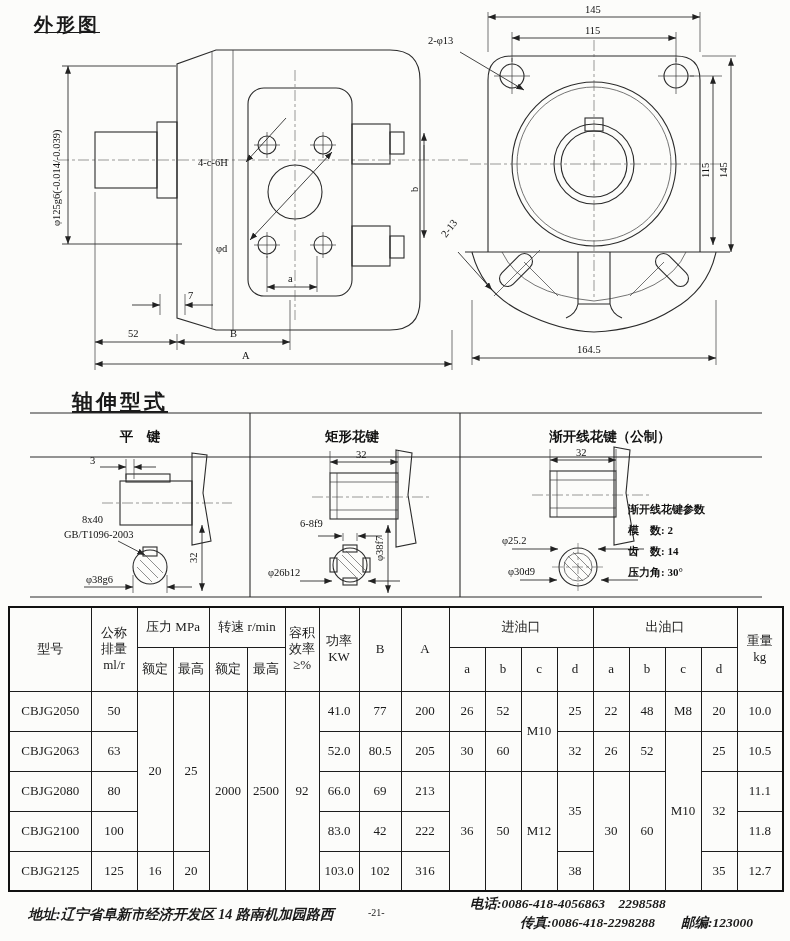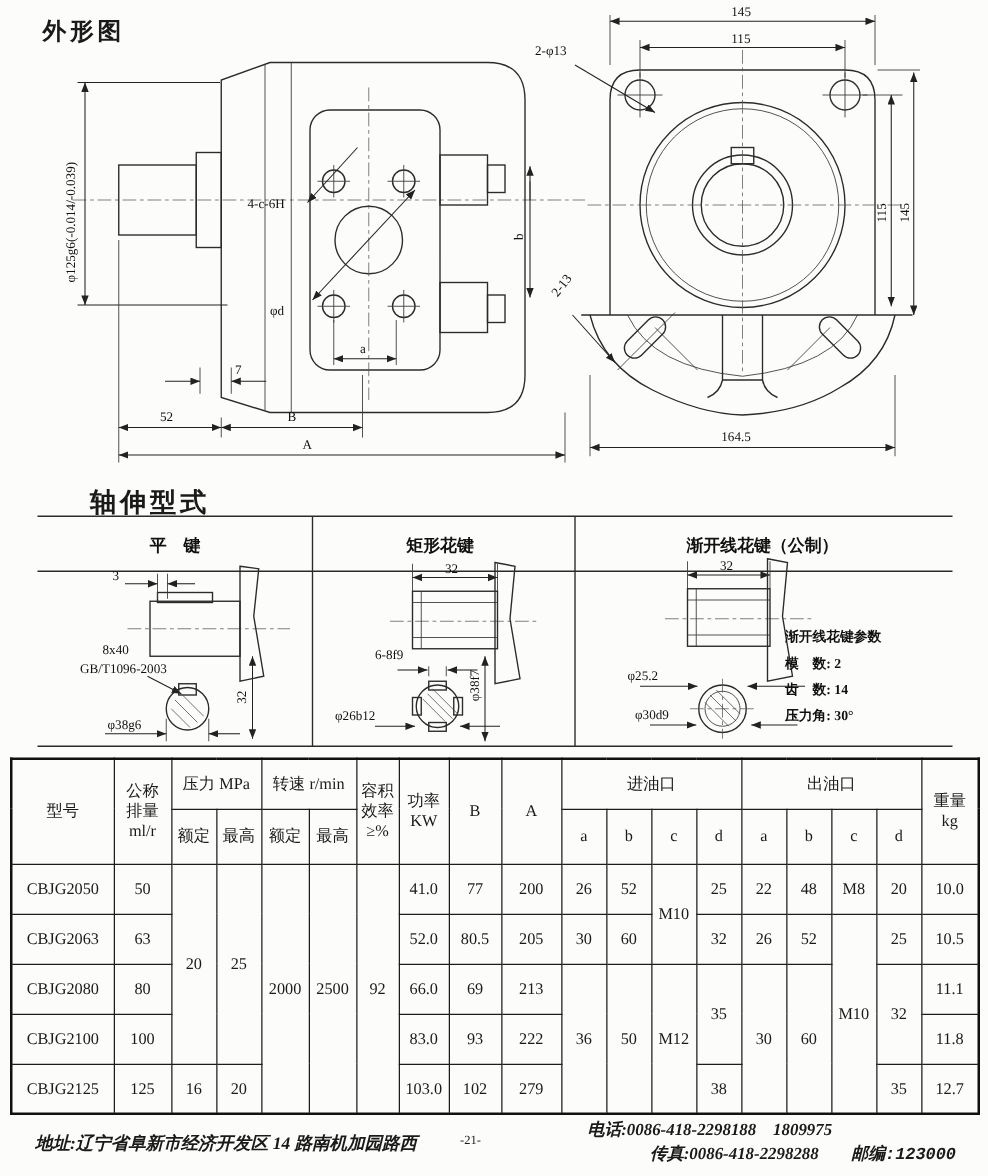--- a/index.html
+++ b/index.html
@@ -1,19 +1,19 @@
 <!DOCTYPE html>
 <html><head>
 <meta charset="utf-8">
 <style>
   html,body{margin:0;padding:0;}
   body{width:790px;height:941px;background:#fcfcfa;position:relative;overflow:hidden;
        font-family:"Liberation Serif","DejaVu Serif",serif;color:#1a1a1a;}
   .abs{position:absolute;}
-  .sec-title{font-weight:bold;letter-spacing:3px;}
+  .sec-title{font-weight:bold;letter-spacing:3px;text-decoration:underline;}
   #outline-title{left:34px;top:12px;font-size:19px;}
   #shaft-title{left:72px;top:388px;font-size:21px;}
   svg{position:absolute;left:0;}
   svg text{font-family:"Liberation Serif","DejaVu Serif",serif;fill:#111;}
   .ln{stroke:#2b2b2b;stroke-width:1.1;fill:none;}
   .thin{stroke:#3a3a3a;stroke-width:.7;fill:none;}
   .cl{stroke:#555;stroke-width:.6;fill:none;stroke-dasharray:11 3 3 3;}
   .dim{stroke:#222;stroke-width:.85;fill:none;}
   .hx{stroke:#444;stroke-width:.6;}
   .dt{font-size:10.5px;}
@@ -22,21 +22,21 @@
   table.spec{position:absolute;left:8px;top:606px;width:774px;border-collapse:collapse;
        table-layout:fixed;font-size:13px;border:2px solid #111;}
   table.spec th,table.spec td{border:1px solid #1c1c1c;text-align:center;vertical-align:middle;
        padding:0;font-weight:normal;white-space:pre-line;line-height:1.22;}
   tr.h1{height:40px;} tr.h2{height:44px;} tr.dr{height:40px;}
   .foot{position:absolute;font-weight:bold;font-style:italic;font-size:13.5px;}
   #f-address{left:28px;top:906px;font-size:14px;}
   #f-page{left:368px;top:907px;font-style:normal;font-weight:normal;font-size:10px;}
   #f-phone{left:470px;top:895px;}
   #f-fax{left:520px;top:914px;}
-  #f-post{margin-left:26px;font-family:Liberation Mono, monospace;}
+  #f-post{margin-left:26px;}
 </style>
 </head>
 <body>
 
 <div class="abs sec-title" id="outline-title">外形图</div>
 
 <svg id="outline-svg" style="top:0" width="790" height="395" viewBox="0 0 790 395">
   <defs>
     <marker id="ar" markerWidth="10" markerHeight="8" refX="9" refY="3.5" orient="auto-start-reverse">
       <path d="M0,0 L9,3.5 L0,7 Z" fill="#222"></path>
@@ -363,37 +363,37 @@
     <td rowspan="2">35</td>
     <td rowspan="3">30</td>
     <td rowspan="3">60</td>
     <td rowspan="2">32</td>
     <td>11.1</td>
   </tr>
   <tr class="dr">
     <td>CBJG2100</td>
     <td>100</td>
     <td>83.0</td>
-    <td>93</td>
+    <td>42</td>
     <td>222</td>
     <td>11.8</td>
   </tr>
   <tr class="dr">
     <td>CBJG2125</td>
     <td>125</td>
     <td>16</td>
     <td>20</td>
     <td>103.0</td>
     <td>102</td>
-    <td>279</td>
+    <td>316</td>
     <td>38</td>
     <td>35</td>
     <td>12.7</td>
   </tr>
 </tbody>
   </table>
 
 <div class="foot" id="f-address">地址:辽宁省阜新市经济开发区 14 路南机加园路西</div>
 <div class="foot" id="f-page">-21-</div>
-<div class="foot" id="f-phone">电话:0086-418-2298188　1809975</div>
+<div class="foot" id="f-phone">电话:0086-418-4056863　2298588</div>
 <div class="foot" id="f-fax">
   <span>传真:0086-418-2298288</span><span id="f-post">邮编:123000</span>
 </div>
 
 </body></html>

